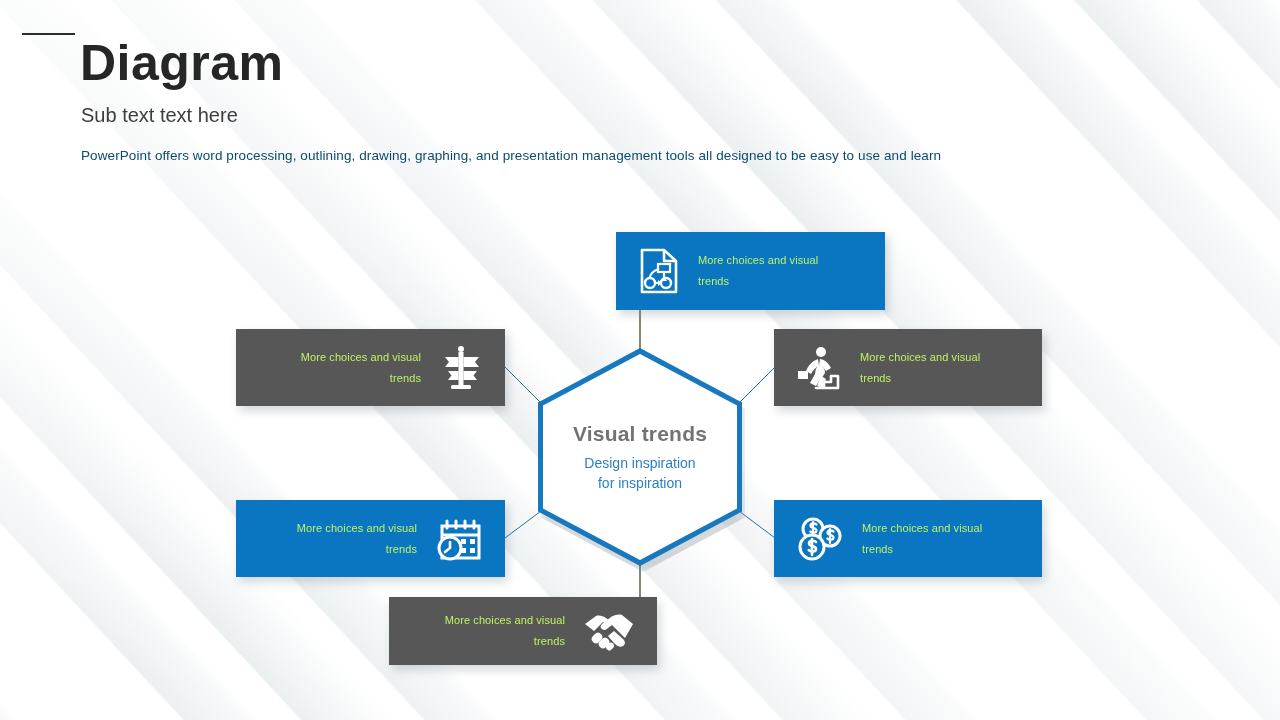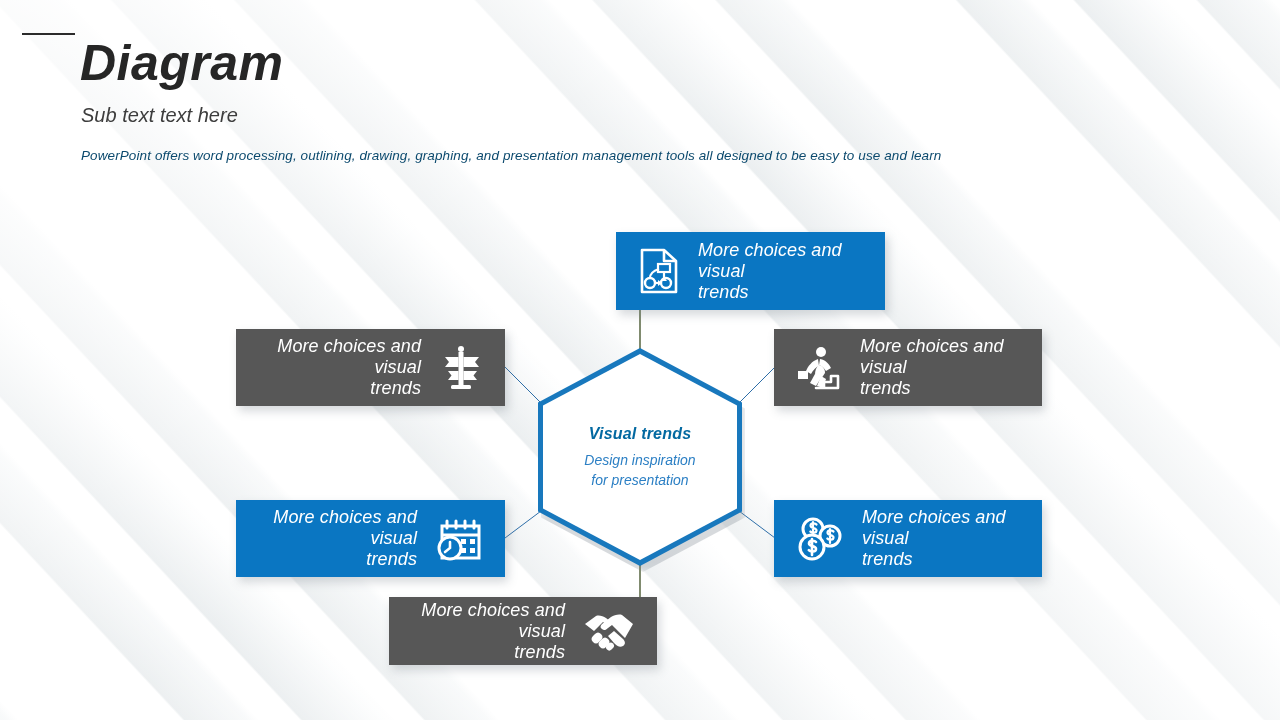--- a/index.html
+++ b/index.html
@@ -7,21 +7,20 @@
     width: 1280px; height: 720px;
     overflow: hidden;
     font-family: "Liberation Sans", sans-serif;
     background: #ffffff;
   }
   #slide {
     position: relative;
     width: 1280px; height: 720px;
     background: #ffffff;
     overflow: hidden;
-    font-style: italic;
   }
 
   
   #bg-stripes {
     position: absolute; inset: -200px;
     background-image: repeating-linear-gradient(
       47deg,
       rgba(255,255,255,0) 0px,
       rgba(255,255,255,0) 64px,
       rgba(225,230,232,0.95) 66px,
@@ -90,37 +89,37 @@
   }
   #hex-inner {
     position: absolute; left: 5px; top: 6px;
     width: 194px; height: 206px;
     background: #ffffff;
     clip-path: polygon(50% 0%, 100% 25%, 100% 75%, 50% 100%, 0% 75%, 0% 25%);
     display: flex; flex-direction: column;
     align-items: center; justify-content: center;
   }
   #hex-title {
-    font-size: 16px; font-weight: bold; color: #0369a1;
+    font-size: 21px; font-weight: bold; color: #737373;
     letter-spacing: 0.2px; margin-bottom: 7px;
   }
   .hex-sub-line {
     font-size: 14px; color: #2b7fc4; line-height: 20px; text-align: center;
   }
 
   
   .card {
     position: absolute;
     display: flex; align-items: center;
     box-shadow: 3px 5px 9px rgba(120,130,140,0.30);
   }
   .card.blue  { background: #0a76c2; }
   .card.gray  { background: #575757; }
   .card-text {
-    font-size: 18px; color: #ffffff; line-height: 21px;
+    font-size: 11px; color: #bef264; line-height: 21px;
     letter-spacing: 0.1px;
   }
   .card-icon { flex: 0 0 auto; display: flex; align-items: center; justify-content: center; }
   .card-icon svg { display: block; }
 
   
   .card.icon-left  { padding: 0 18px 0 22px; }
   .card.icon-left .card-icon { margin-right: 18px; }
   .card.icon-left .card-text { text-align: left; }
   
@@ -158,21 +157,21 @@
 
     <line x1="775" y1="538" x2="739" y2="511" stroke="#2e6ea8" stroke-width="1"></line>
   </svg>
 
   <div id="hex-wrap">
     <div id="hex-shadow"></div>
     <div id="hex-outer"></div>
     <div id="hex-inner">
       <div id="hex-title">Visual trends</div>
       <div class="hex-sub-line">Design inspiration</div>
-      <div class="hex-sub-line">for presentation</div>
+      <div class="hex-sub-line">for inspiration</div>
     </div>
   </div>
 
   <div class="card blue icon-left" style="left:616px; top:232px; width:269px; height:78px;">
     <div class="card-icon">
       <svg width="42" height="46" viewBox="0 0 42 46">
         <path d="M4 2 h22 l12 11 v31 H4 Z" fill="none" stroke="#ffffff" stroke-width="2.6" stroke-linejoin="round"></path>
         <path d="M26 2 v11 h12" fill="none" stroke="#ffffff" stroke-width="2.6" stroke-linejoin="round"></path>
         <rect x="20" y="16" width="12" height="8" fill="none" stroke="#ffffff" stroke-width="2.2"></rect>
         <path d="M26 24 v6" stroke="#ffffff" stroke-width="2.2"></path>

